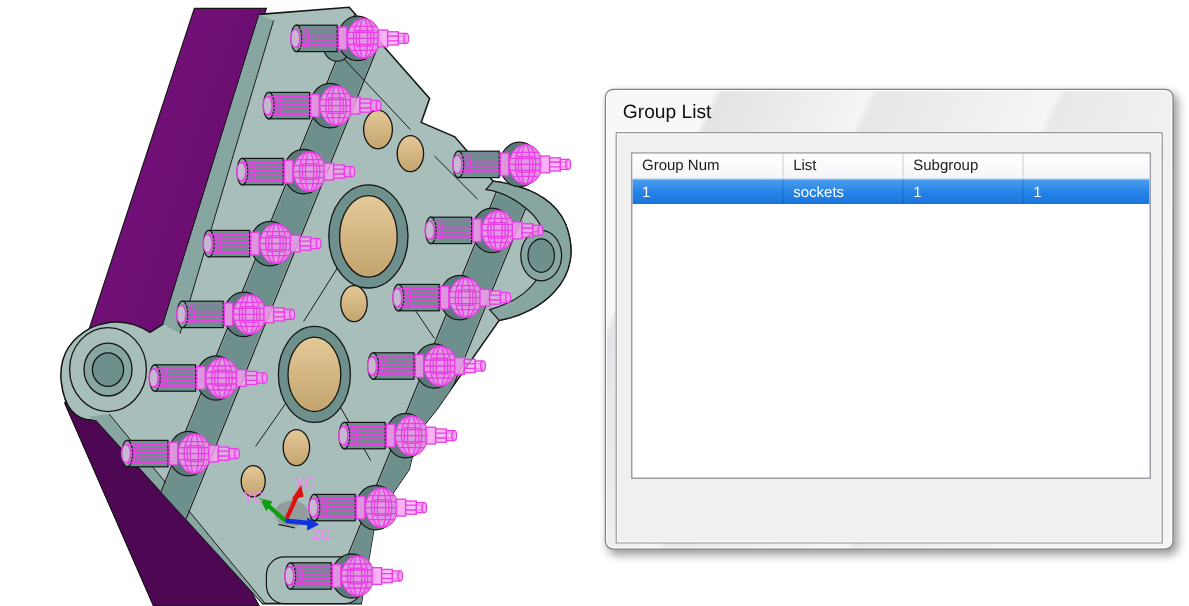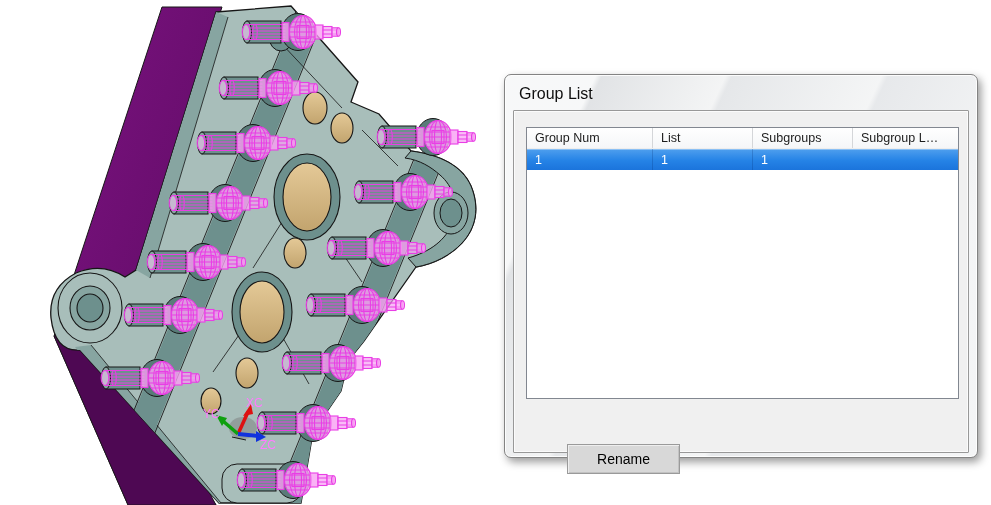--- a/index.html
+++ b/index.html
@@ -217,27 +217,26 @@
   <div class="dialog">
     <div class="titlebar">
       <div class="dialog-title">Group List</div>
     </div>
 
     <div class="groupbox">
       <div class="listview">
         <div class="lv-header">
           <div class="lv-hcell c0">Group Num</div>
           <div class="lv-hcell c1">List</div>
-          <div class="lv-hcell c2">Subgroups</div>
-          <div class="lv-hcell c3">Subgroup L…</div>
+          <div class="lv-hcell c2">Subgroup</div>
         </div>
         <div class="lv-row">
           <div class="lv-cell c0">1</div>
+          <div class="lv-cell c1">sockets</div>
           <div class="lv-cell c2">1</div>
           <div class="lv-cell c3">1</div>
         </div>
       </div>
 
-      <button class="btn-rename">Rename</button>
     </div>
   </div>
 
 </div>
 
 </body></html>

